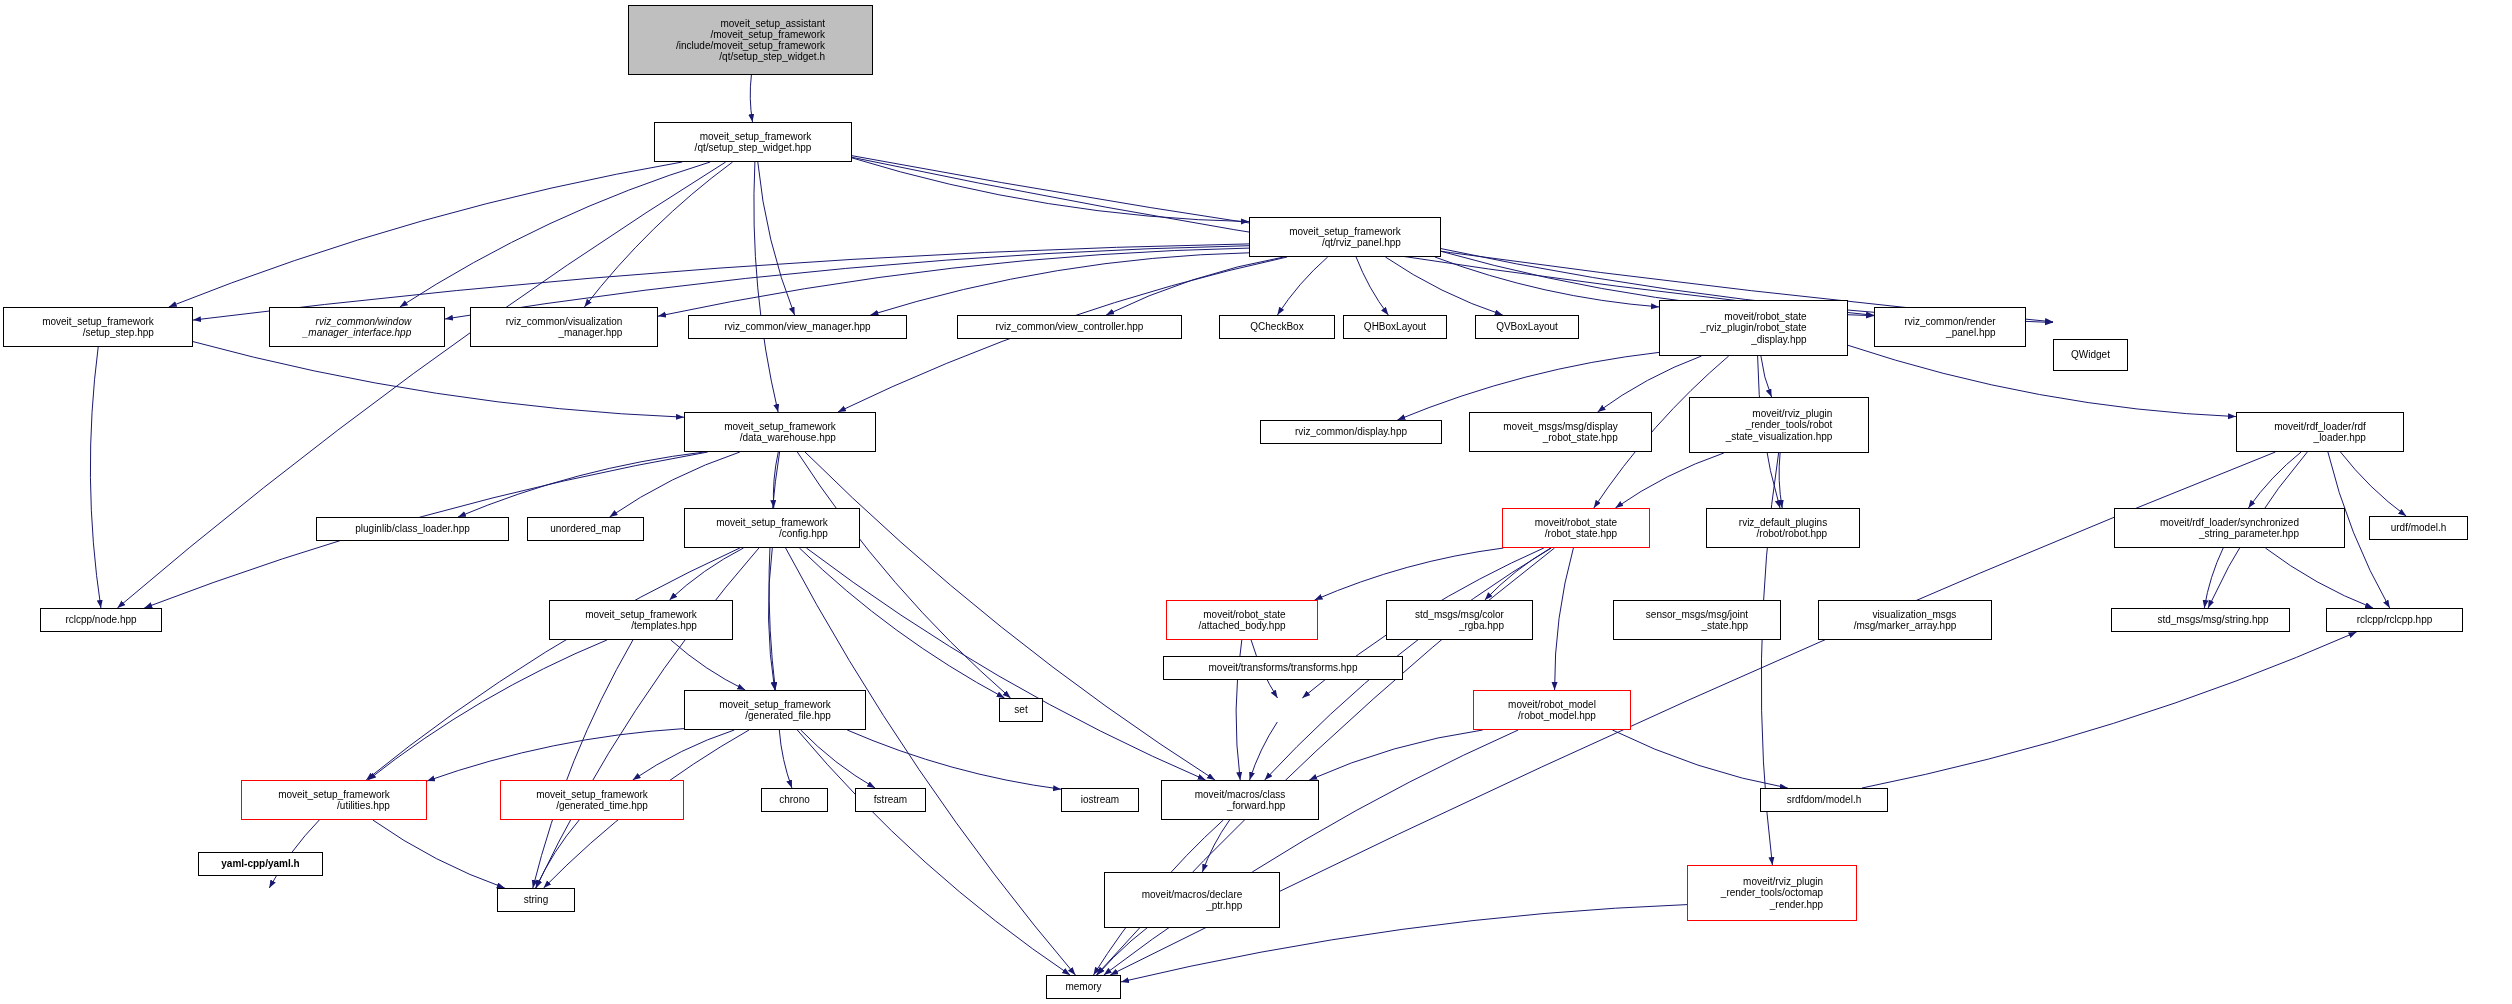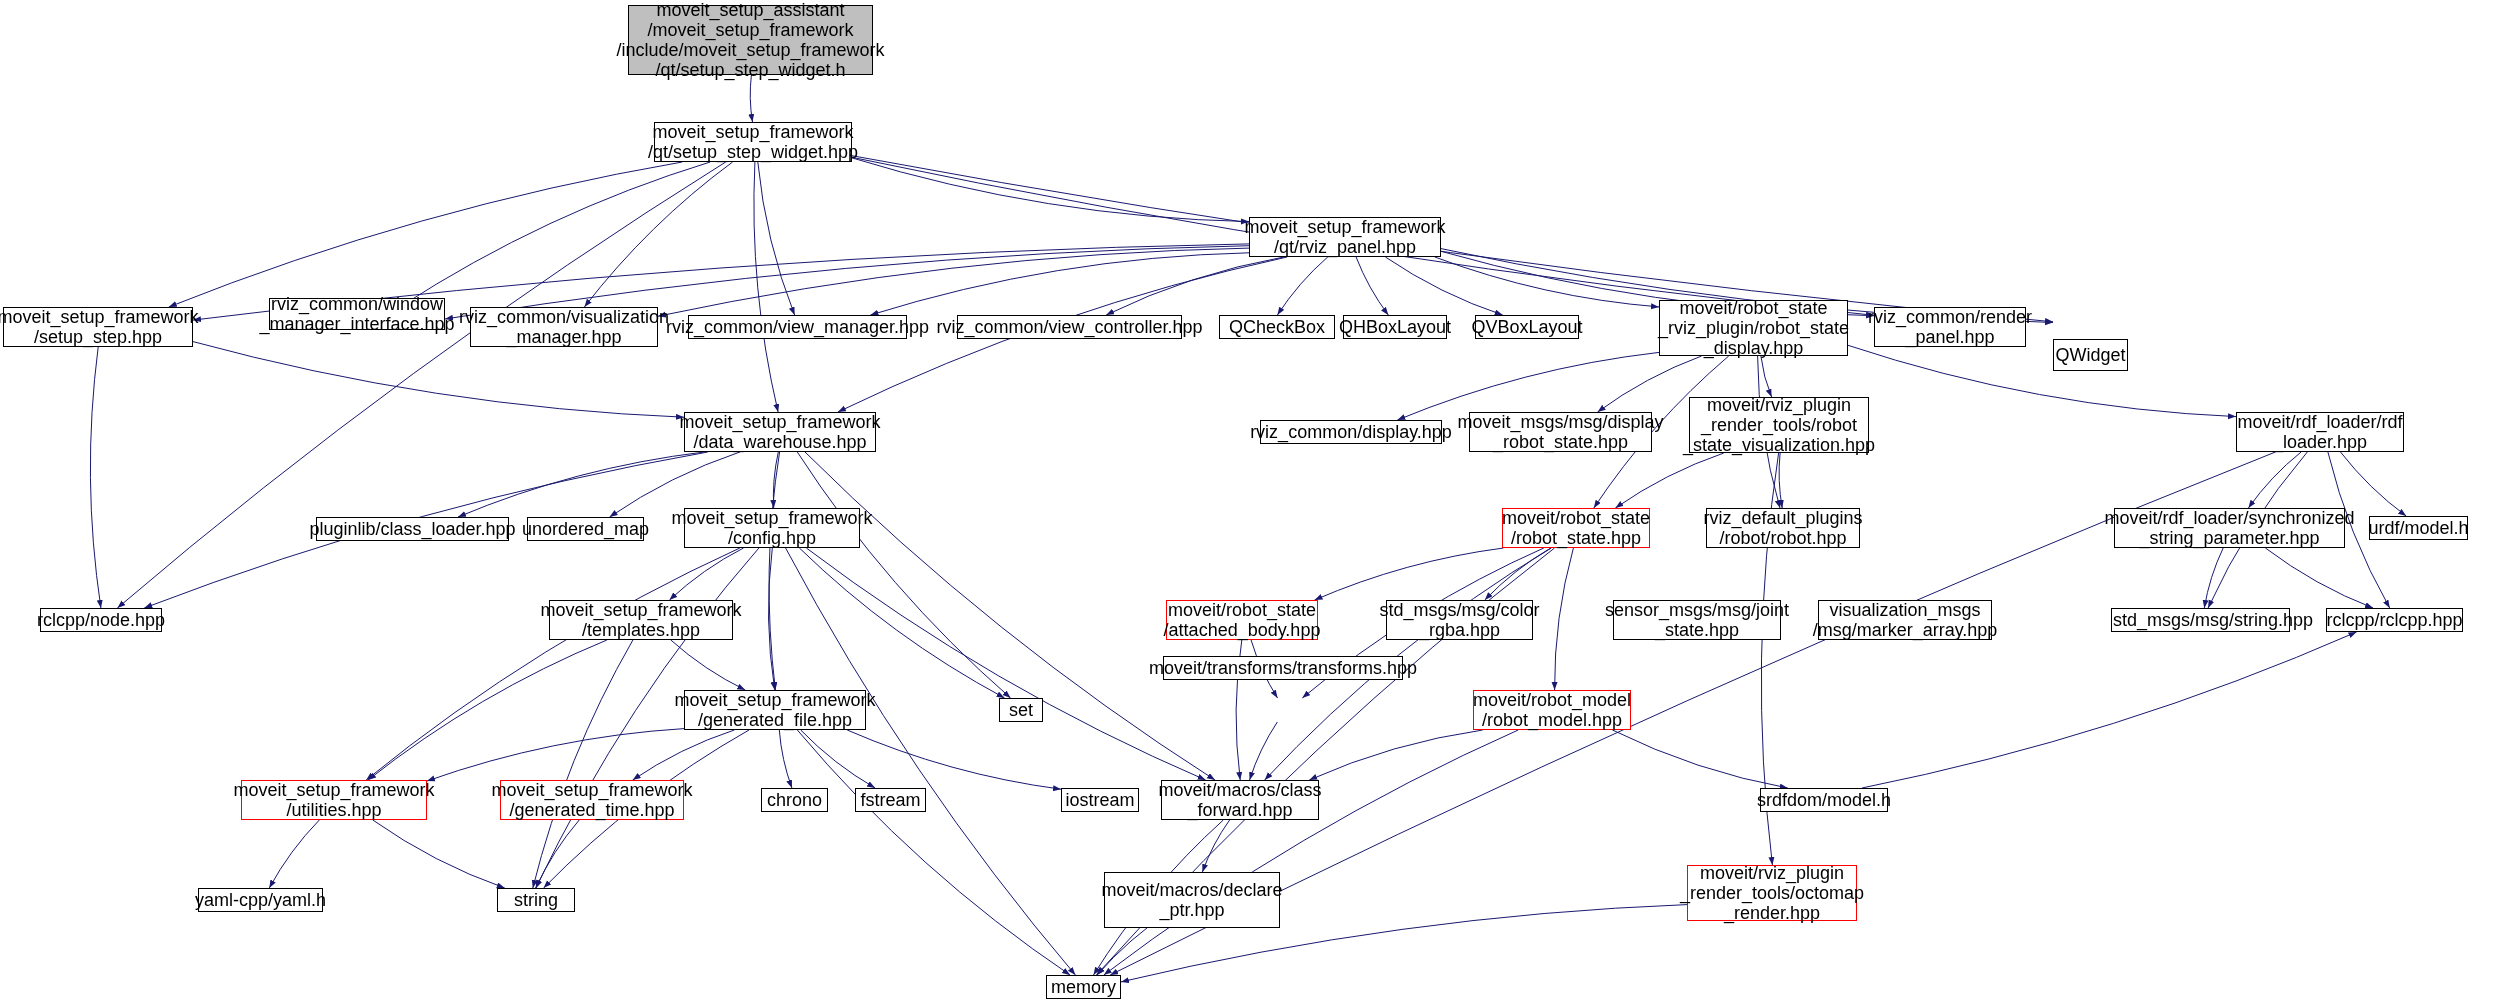--- a/index.html
+++ b/index.html
@@ -1,20 +1,20 @@
 <!DOCTYPE html>
 <html><head>
 <meta charset="utf-8">
 <style>
   html,body{margin:0;padding:0;background:#ffffff;}
   #stage{position:relative;width:2512px;height:1004px;background:#ffffff;
          font-family:"Liberation Sans", sans-serif;overflow:hidden;}
   .node{position:absolute;box-sizing:border-box;border:1px solid #000000;
         background:#ffffff;display:flex;align-items:center;justify-content:center;
-        text-align:center;line-height:1.12;color:#000000;font-size:18px;
+        text-align:right;line-height:1.12;color:#000000;font-size:10px;
         white-space:pre;padding:1px 3px;}
   .node.root{background:#bfbfbf;border-color:#000000;}
   .node.red{border-color:#ff0000;}
   .node.red .lbl{color:#000000;}
   svg.edges{position:absolute;left:0;top:0;width:2512px;height:1004px;pointer-events:none;}
 </style>
 </head>
 <body>
 
 <div id="stage">
@@ -115,21 +115,21 @@
       <div class="node root" style="left: 628px; top: 5px; width: 245px; height: 70px;"><span class="lbl">moveit_setup_assistant
 /moveit_setup_framework
 /include/moveit_setup_framework
 /qt/setup_step_widget.h</span></div>
       <div class="node" style="left: 654px; top: 122px; width: 198px; height: 40px;"><span class="lbl">moveit_setup_framework
 /qt/setup_step_widget.hpp</span></div>
       <div class="node" style="left: 1249px; top: 217px; width: 192px; height: 40px;"><span class="lbl">moveit_setup_framework
 /qt/rviz_panel.hpp</span></div>
       <div class="node" style="left: 3px; top: 307px; width: 190px; height: 40px;"><span class="lbl">moveit_setup_framework
 /setup_step.hpp</span></div>
-      <div class="node" style="left: 269px; top: 298px; width: 176px; height: 32px;"><span class="lbl">rviz_common/window
+      <div class="node" style="left: 269px; top: 307px; width: 176px; height: 40px; font-style: italic;"><span class="lbl">rviz_common/window
 _manager_interface.hpp</span></div>
       <div class="node" style="left: 470px; top: 307px; width: 188px; height: 40px;"><span class="lbl">rviz_common/visualization
 _manager.hpp</span></div>
       <div class="node" style="left: 688px; top: 315px; width: 219px; height: 24px;"><span class="lbl">rviz_common/view_manager.hpp</span></div>
       <div class="node" style="left: 957px; top: 315px; width: 225px; height: 24px;"><span class="lbl">rviz_common/view_controller.hpp</span></div>
       <div class="node" style="left: 1219px; top: 315px; width: 116px; height: 24px;"><span class="lbl">QCheckBox</span></div>
       <div class="node" style="left: 1343px; top: 315px; width: 104px; height: 24px;"><span class="lbl">QHBoxLayout</span></div>
       <div class="node" style="left: 1475px; top: 315px; width: 104px; height: 24px;"><span class="lbl">QVBoxLayout</span></div>
       <div class="node" style="left: 1659px; top: 300px; width: 189px; height: 56px;"><span class="lbl">moveit/robot_state
 _rviz_plugin/robot_state
@@ -180,21 +180,21 @@
       <div class="node red" style="left: 241px; top: 780px; width: 186px; height: 40px;"><span class="lbl">moveit_setup_framework
 /utilities.hpp</span></div>
       <div class="node red" style="left: 500px; top: 780px; width: 184px; height: 40px;"><span class="lbl">moveit_setup_framework
 /generated_time.hpp</span></div>
       <div class="node" style="left: 761px; top: 788px; width: 67px; height: 24px;"><span class="lbl">chrono</span></div>
       <div class="node" style="left: 855px; top: 788px; width: 71px; height: 24px;"><span class="lbl">fstream</span></div>
       <div class="node" style="left: 1061px; top: 788px; width: 78px; height: 24px;"><span class="lbl">iostream</span></div>
       <div class="node" style="left: 1161px; top: 780px; width: 158px; height: 40px;"><span class="lbl">moveit/macros/class
 _forward.hpp</span></div>
       <div class="node" style="left: 1760px; top: 788px; width: 128px; height: 24px;"><span class="lbl">srdfdom/model.h</span></div>
-      <div class="node" style="left: 198px; top: 888px; width: 125px; height: 24px;"><span class="lbl">yaml-cpp/yaml.h</span></div>
+      <div class="node" style="left: 198px; top: 852px; width: 125px; height: 24px; font-weight: bold;"><span class="lbl">yaml-cpp/yaml.h</span></div>
       <div class="node" style="left: 497px; top: 888px; width: 78px; height: 24px;"><span class="lbl">string</span></div>
       <div class="node" style="left: 1104px; top: 872px; width: 176px; height: 56px;"><span class="lbl">moveit/macros/declare
 _ptr.hpp</span></div>
       <div class="node red" style="left: 1687px; top: 865px; width: 170px; height: 56px;"><span class="lbl">moveit/rviz_plugin
 _render_tools/octomap
 _render.hpp</span></div>
       <div class="node" style="left: 1046px; top: 975px; width: 75px; height: 24px;"><span class="lbl">memory</span></div>
     </div>
 </div>
 

